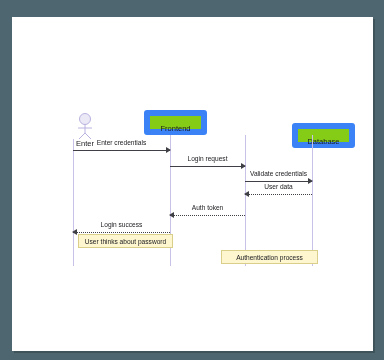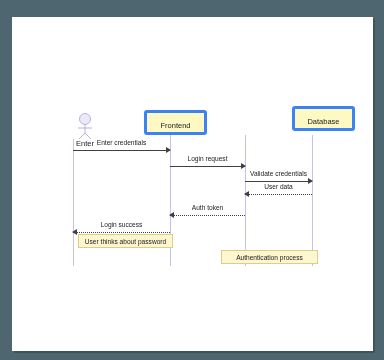--- a/index.html
+++ b/index.html
@@ -24,22 +24,22 @@
   }
   #diagram {
     position: absolute;
     left: 0;
     top: 0;
     width: 361px;
     height: 334px;
   }
   .participant-box {
     position: absolute;
-    background: #fef9c3;
-    border: 3px solid #3b82f6;
+    background: #84cc16;
+    border: 6px solid #3b82f6;
     border-radius: 3px;
     height: 25px;
     line-height: 25px;
     text-align: center;
     font-size: 7.5px;
     color: #1b1b1f;
     box-sizing: border-box;
   }
   .actor {
     position: absolute;
@@ -123,21 +123,21 @@
         <circle cx="12" cy="6" r="5.5" fill="#ece9f7" stroke="#b9b2e0" stroke-width="1"></circle>
         <line x1="12" y1="11.5" x2="12" y2="20" stroke="#b9b2e0" stroke-width="1"></line>
         <line x1="5" y1="15" x2="19" y2="15" stroke="#b9b2e0" stroke-width="1"></line>
         <line x1="12" y1="20" x2="6" y2="26" stroke="#b9b2e0" stroke-width="1"></line>
         <line x1="12" y1="20" x2="18" y2="26" stroke="#b9b2e0" stroke-width="1"></line>
       </svg>
     </div>
     <div class="actor-label" style="left:49px; top:122px; width:48px;">Enter</div>
 
     <div class="participant-box" style="left:132px; top:93px; width:63px;">Frontend</div>
-    <div class="participant-box" style="left:280px; top:89px; width:63px;">Database</div>
+    <div class="participant-box" style="left:280px; top:106px; width:63px;">Database</div>
 
     <div class="lifeline" style="left:61px; top:122px; height:127px;"></div>
     <div class="lifeline" style="left:158px; top:118px; height:131px;"></div>
     <div class="lifeline" style="left:233px; top:118px; height:131px;"></div>
     <div class="lifeline" style="left:300px; top:118px; height:131px;"></div>
 
     <div class="msg" style="left:61px; top:122px; width:97px;">
       <div class="msg-label">Enter credentials</div>
       <div class="msg-line"></div>
       <div class="arrowhead right"></div>

